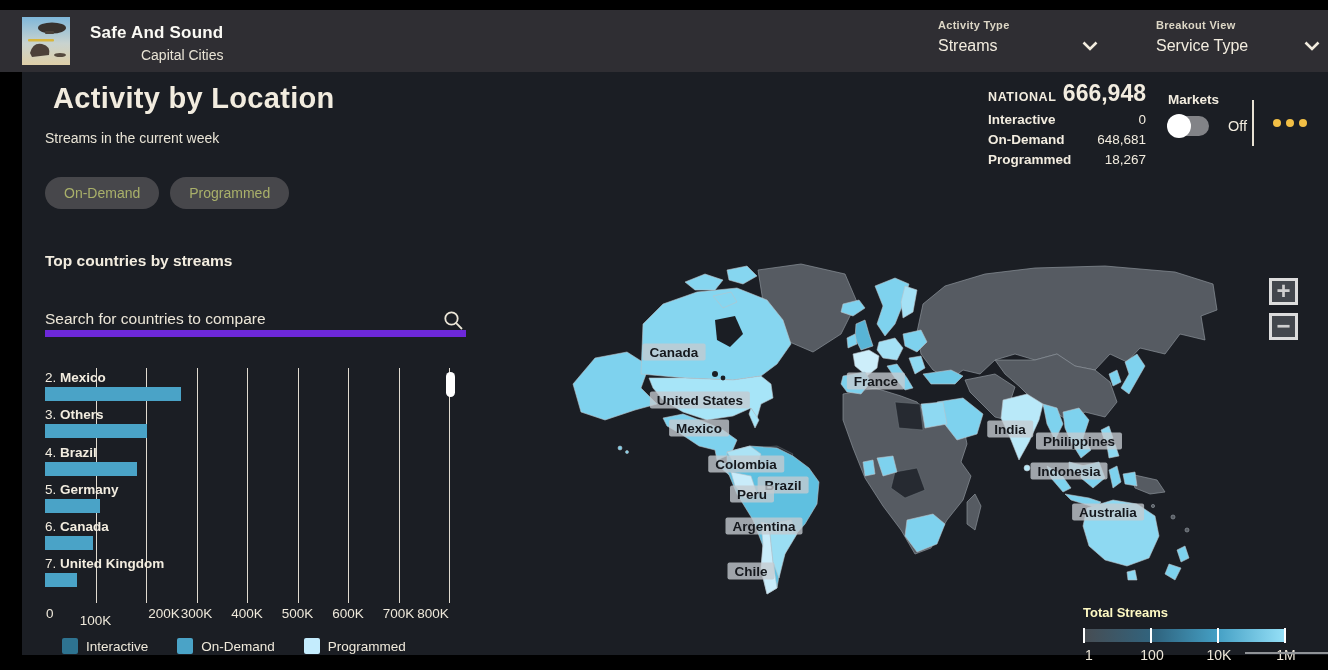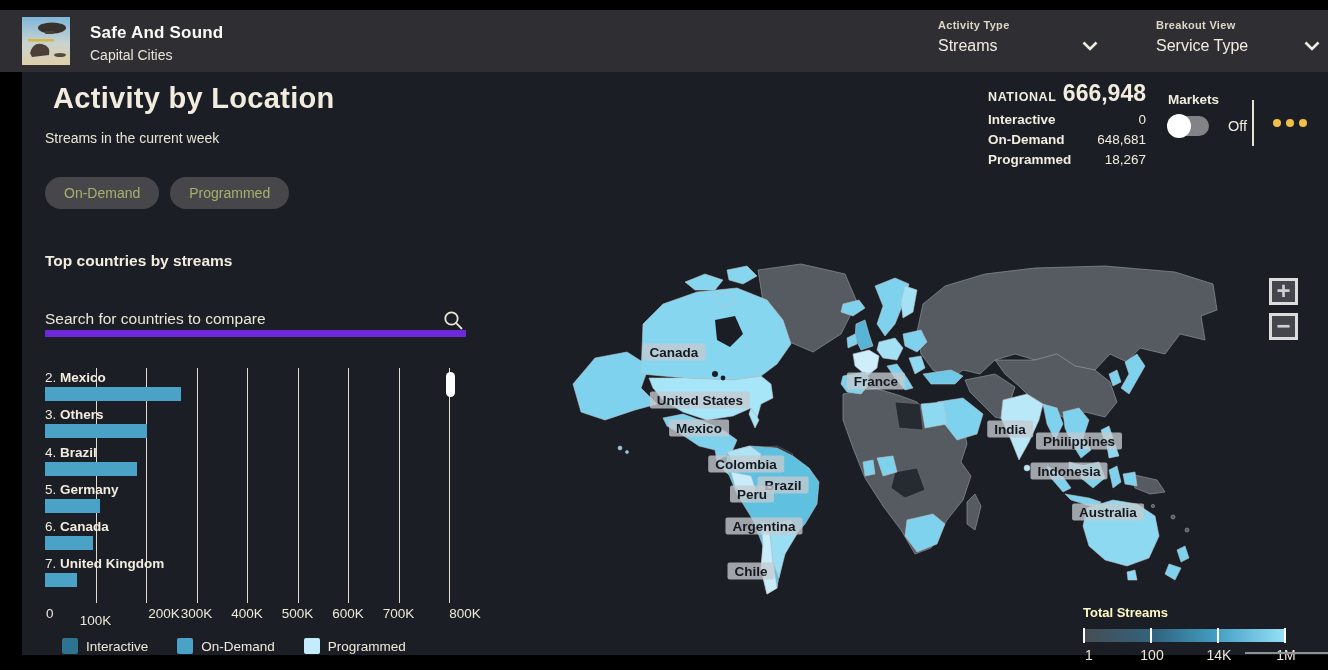--- a/index.html
+++ b/index.html
@@ -5,21 +5,21 @@
   * { margin:0; padding:0; box-sizing:border-box; }
   html,body { width:1328px; height:670px; background:#000; overflow:hidden;
               font-family:"Liberation Sans", sans-serif; position:relative; }
 
   
   .topbar { position:absolute; left:0; top:10px; width:1328px; height:62px;
             background:#2f2e33; display:flex; align-items:center; }
   .album-art { position:absolute; left:22px; top:7px; width:48px; height:48px; overflow:hidden; }
   .track-info { position:absolute; left:90px; top:13px; }
   .track-title { font-size:17px; font-weight:bold; color:#fbfaf5; letter-spacing:.2px; }
-  .track-artist { font-size:14px; color:#e9e4d6; margin-top:4px; }
+  .track-artist { font-size:14px; color:#e9e4d6; margin-top:4px;text-align:right; }
   .dd { position:absolute; top:9px; }
   .dd-label { font-size:11px; font-weight:bold; color:#ddd7c6; letter-spacing:.3px; }
   .dd-value-row { display:flex; align-items:center; justify-content:space-between; margin-top:6px; }
   .dd-value { font-size:16px; color:#f2ecdf; }
   .dd-activity { left:938px; width:160px; }
   .dd-breakout { left:1156px; width:164px; }
 
   
   .panel { position:absolute; left:22px; top:72px; width:1306px; height:583px; background:#1b1e24; }
   .page-title { position:absolute; left:23px; top:10px; font-size:29px; font-weight:bold;
@@ -202,21 +202,21 @@
     <div class="vscroll-thumb"></div>
     <div id="axis-labels">
         <div class="axis-label first" style="left: 1px;">0</div>
         <div class="axis-label" style="left: 50.5px; margin-top: 7px;">100K</div>
         <div class="axis-label" style="left: 119px;">200K</div>
         <div class="axis-label" style="left: 151.5px;">300K</div>
         <div class="axis-label" style="left: 202px;">400K</div>
         <div class="axis-label" style="left: 252.5px;">500K</div>
         <div class="axis-label" style="left: 303px;">600K</div>
         <div class="axis-label" style="left: 353.5px;">700K</div>
-        <div class="axis-label" style="left: 420px;">800K</div>
+        <div class="axis-label" style="left: 388px;">800K</div>
       </div>
   </div>
   <div id="chart-legend" class="chart-legend">
       <div class="legend-item">
         <span class="swatch" style="background: rgb(46, 115, 144);"></span>
         <span>Interactive</span>
       </div>
       <div class="legend-item">
         <span class="swatch" style="background: rgb(74, 163, 199);"></span>
         <span>On-Demand</span>
@@ -371,19 +371,19 @@
     <div class="ts-title">Total Streams</div>
     <div class="ts-bar" id="ts-bar">
         <div class="ts-tick" style="left: 0px;"></div>
         <div class="ts-tick" style="left: 67px;"></div>
         <div class="ts-tick" style="left: 134px;"></div>
         <div class="ts-tick" style="left: 201px;"></div>
       </div>
     <div class="ts-labels" id="ts-labels">
         <div class="ts-tick-label first" style="left: 2px;">1</div>
         <div class="ts-tick-label" style="left: 69px;">100</div>
-        <div class="ts-tick-label" style="left: 136px;">14K</div>
+        <div class="ts-tick-label" style="left: 136px;">10K</div>
         <div class="ts-tick-label" style="left: 203px;">1M</div>
       </div>
   </div>
 
   <div class="hscroll"></div>
 </main>
 
 </body></html>

